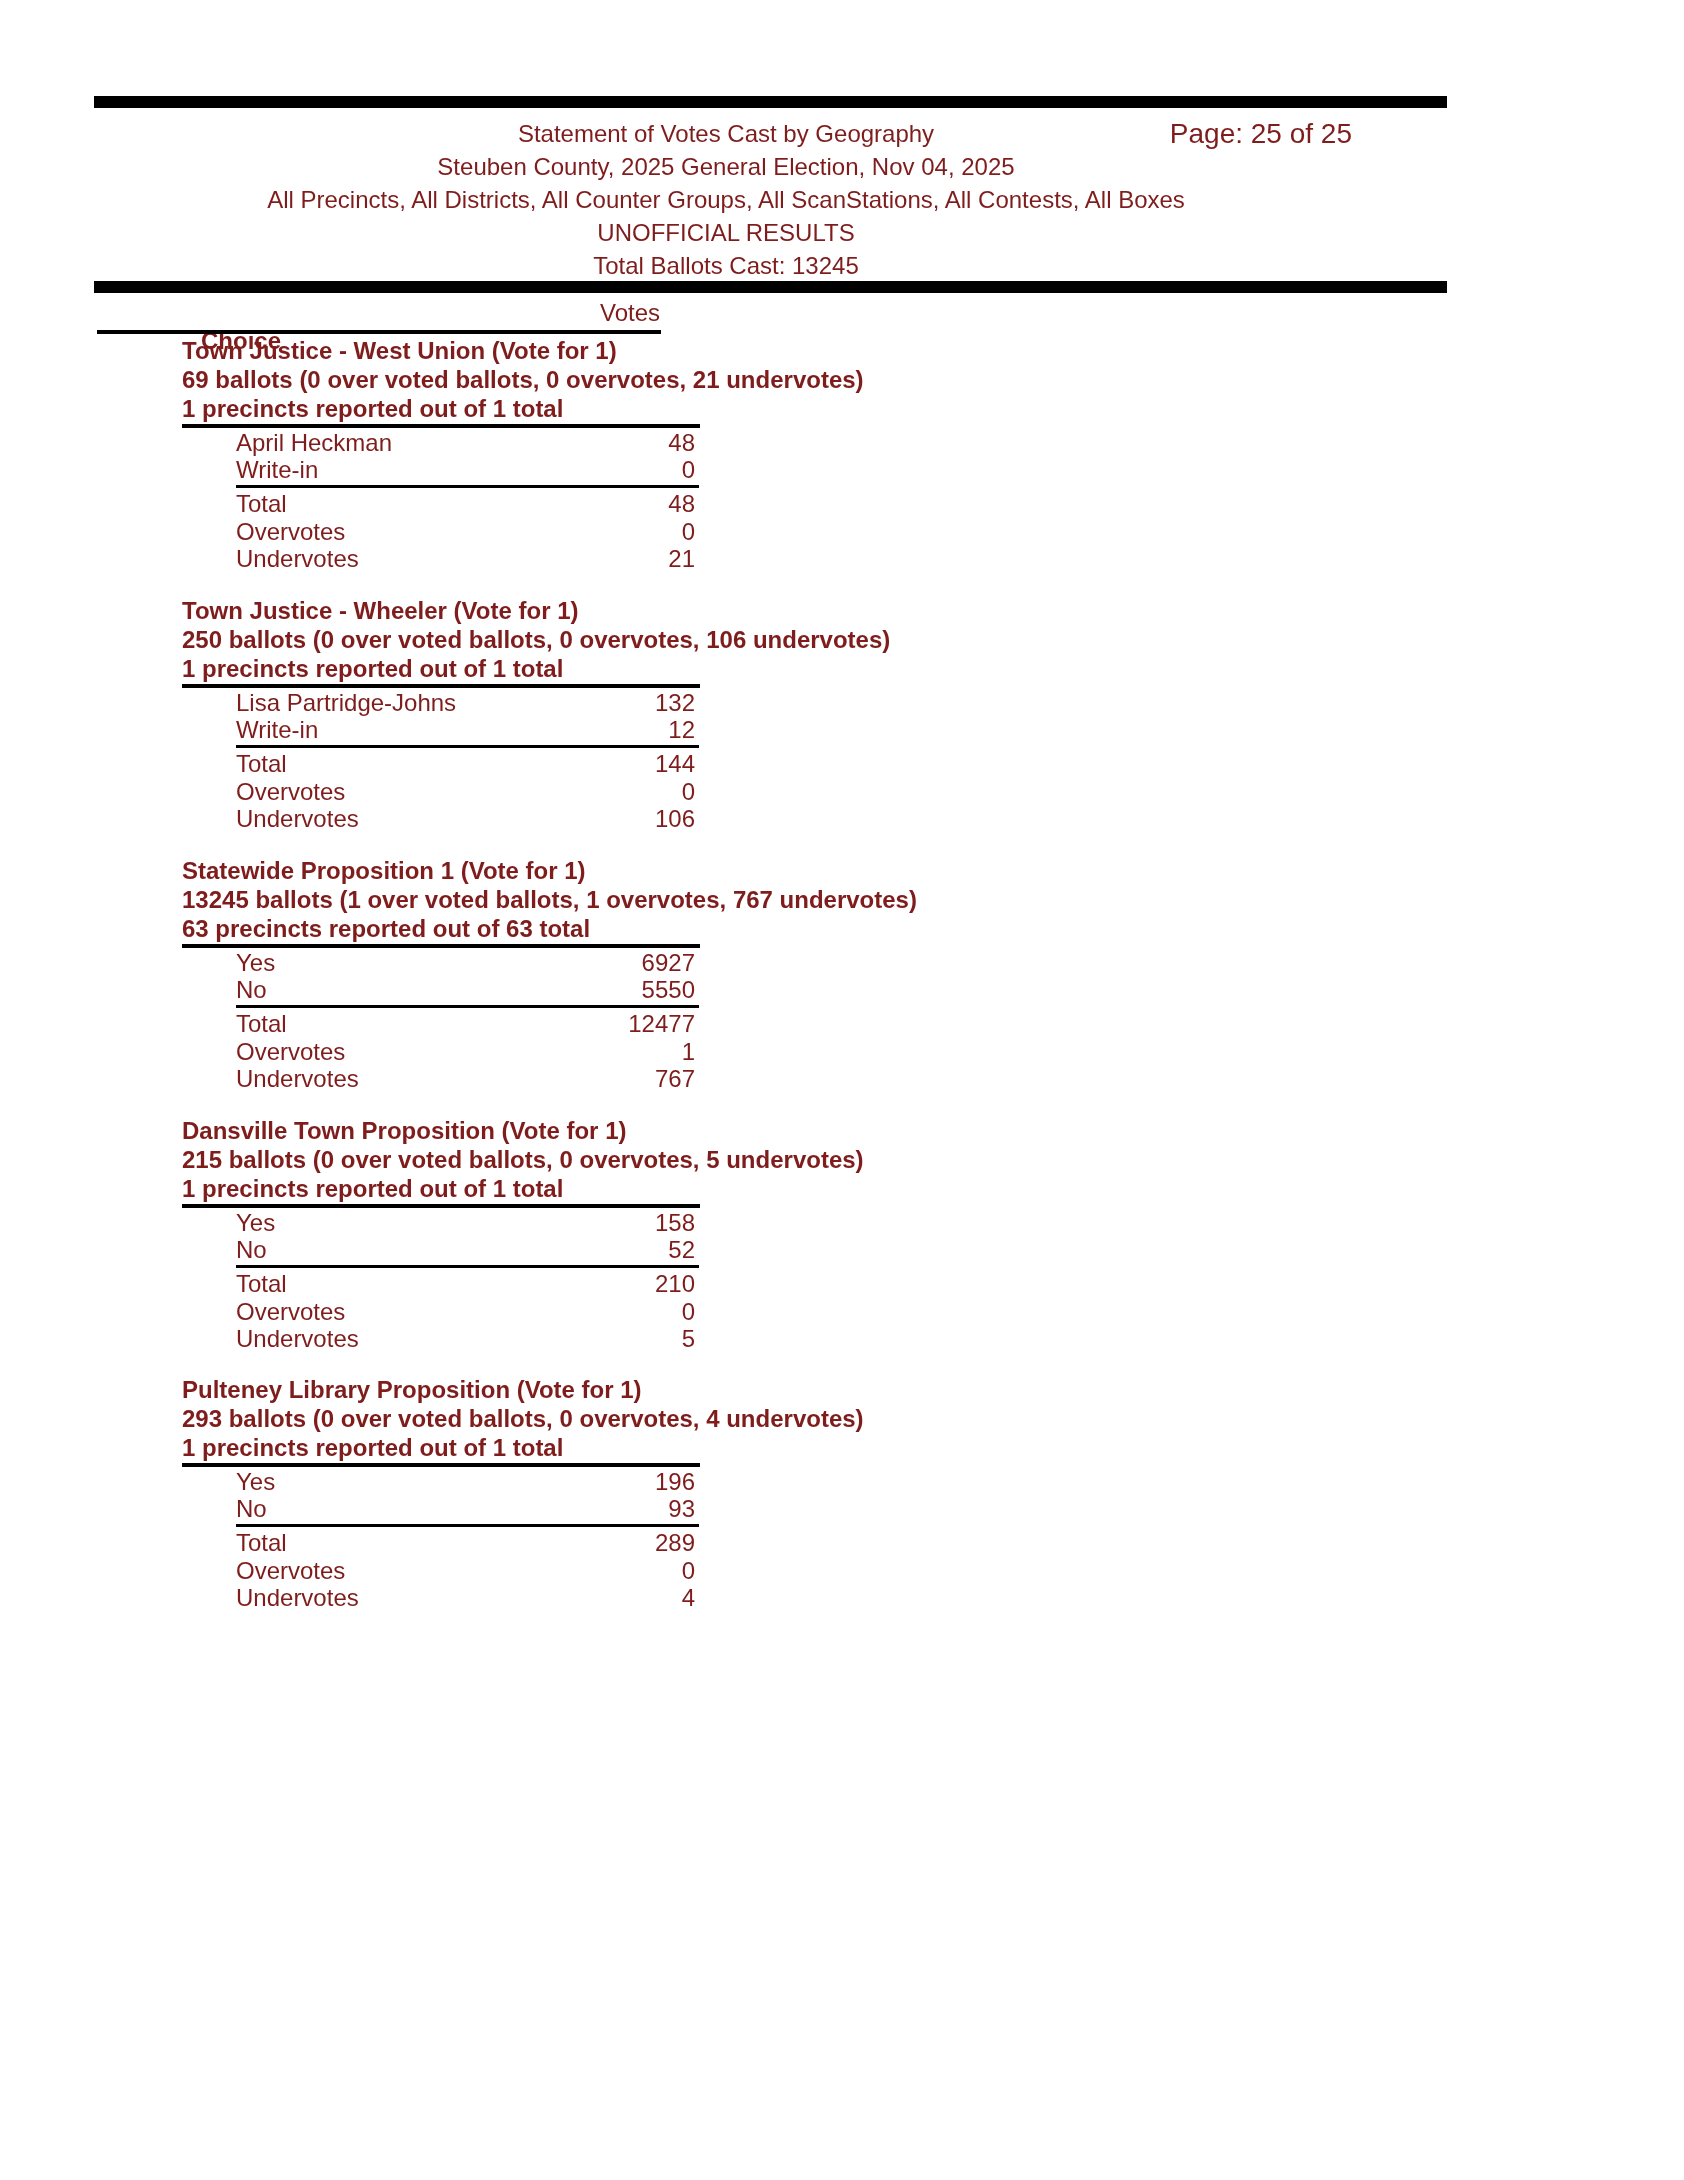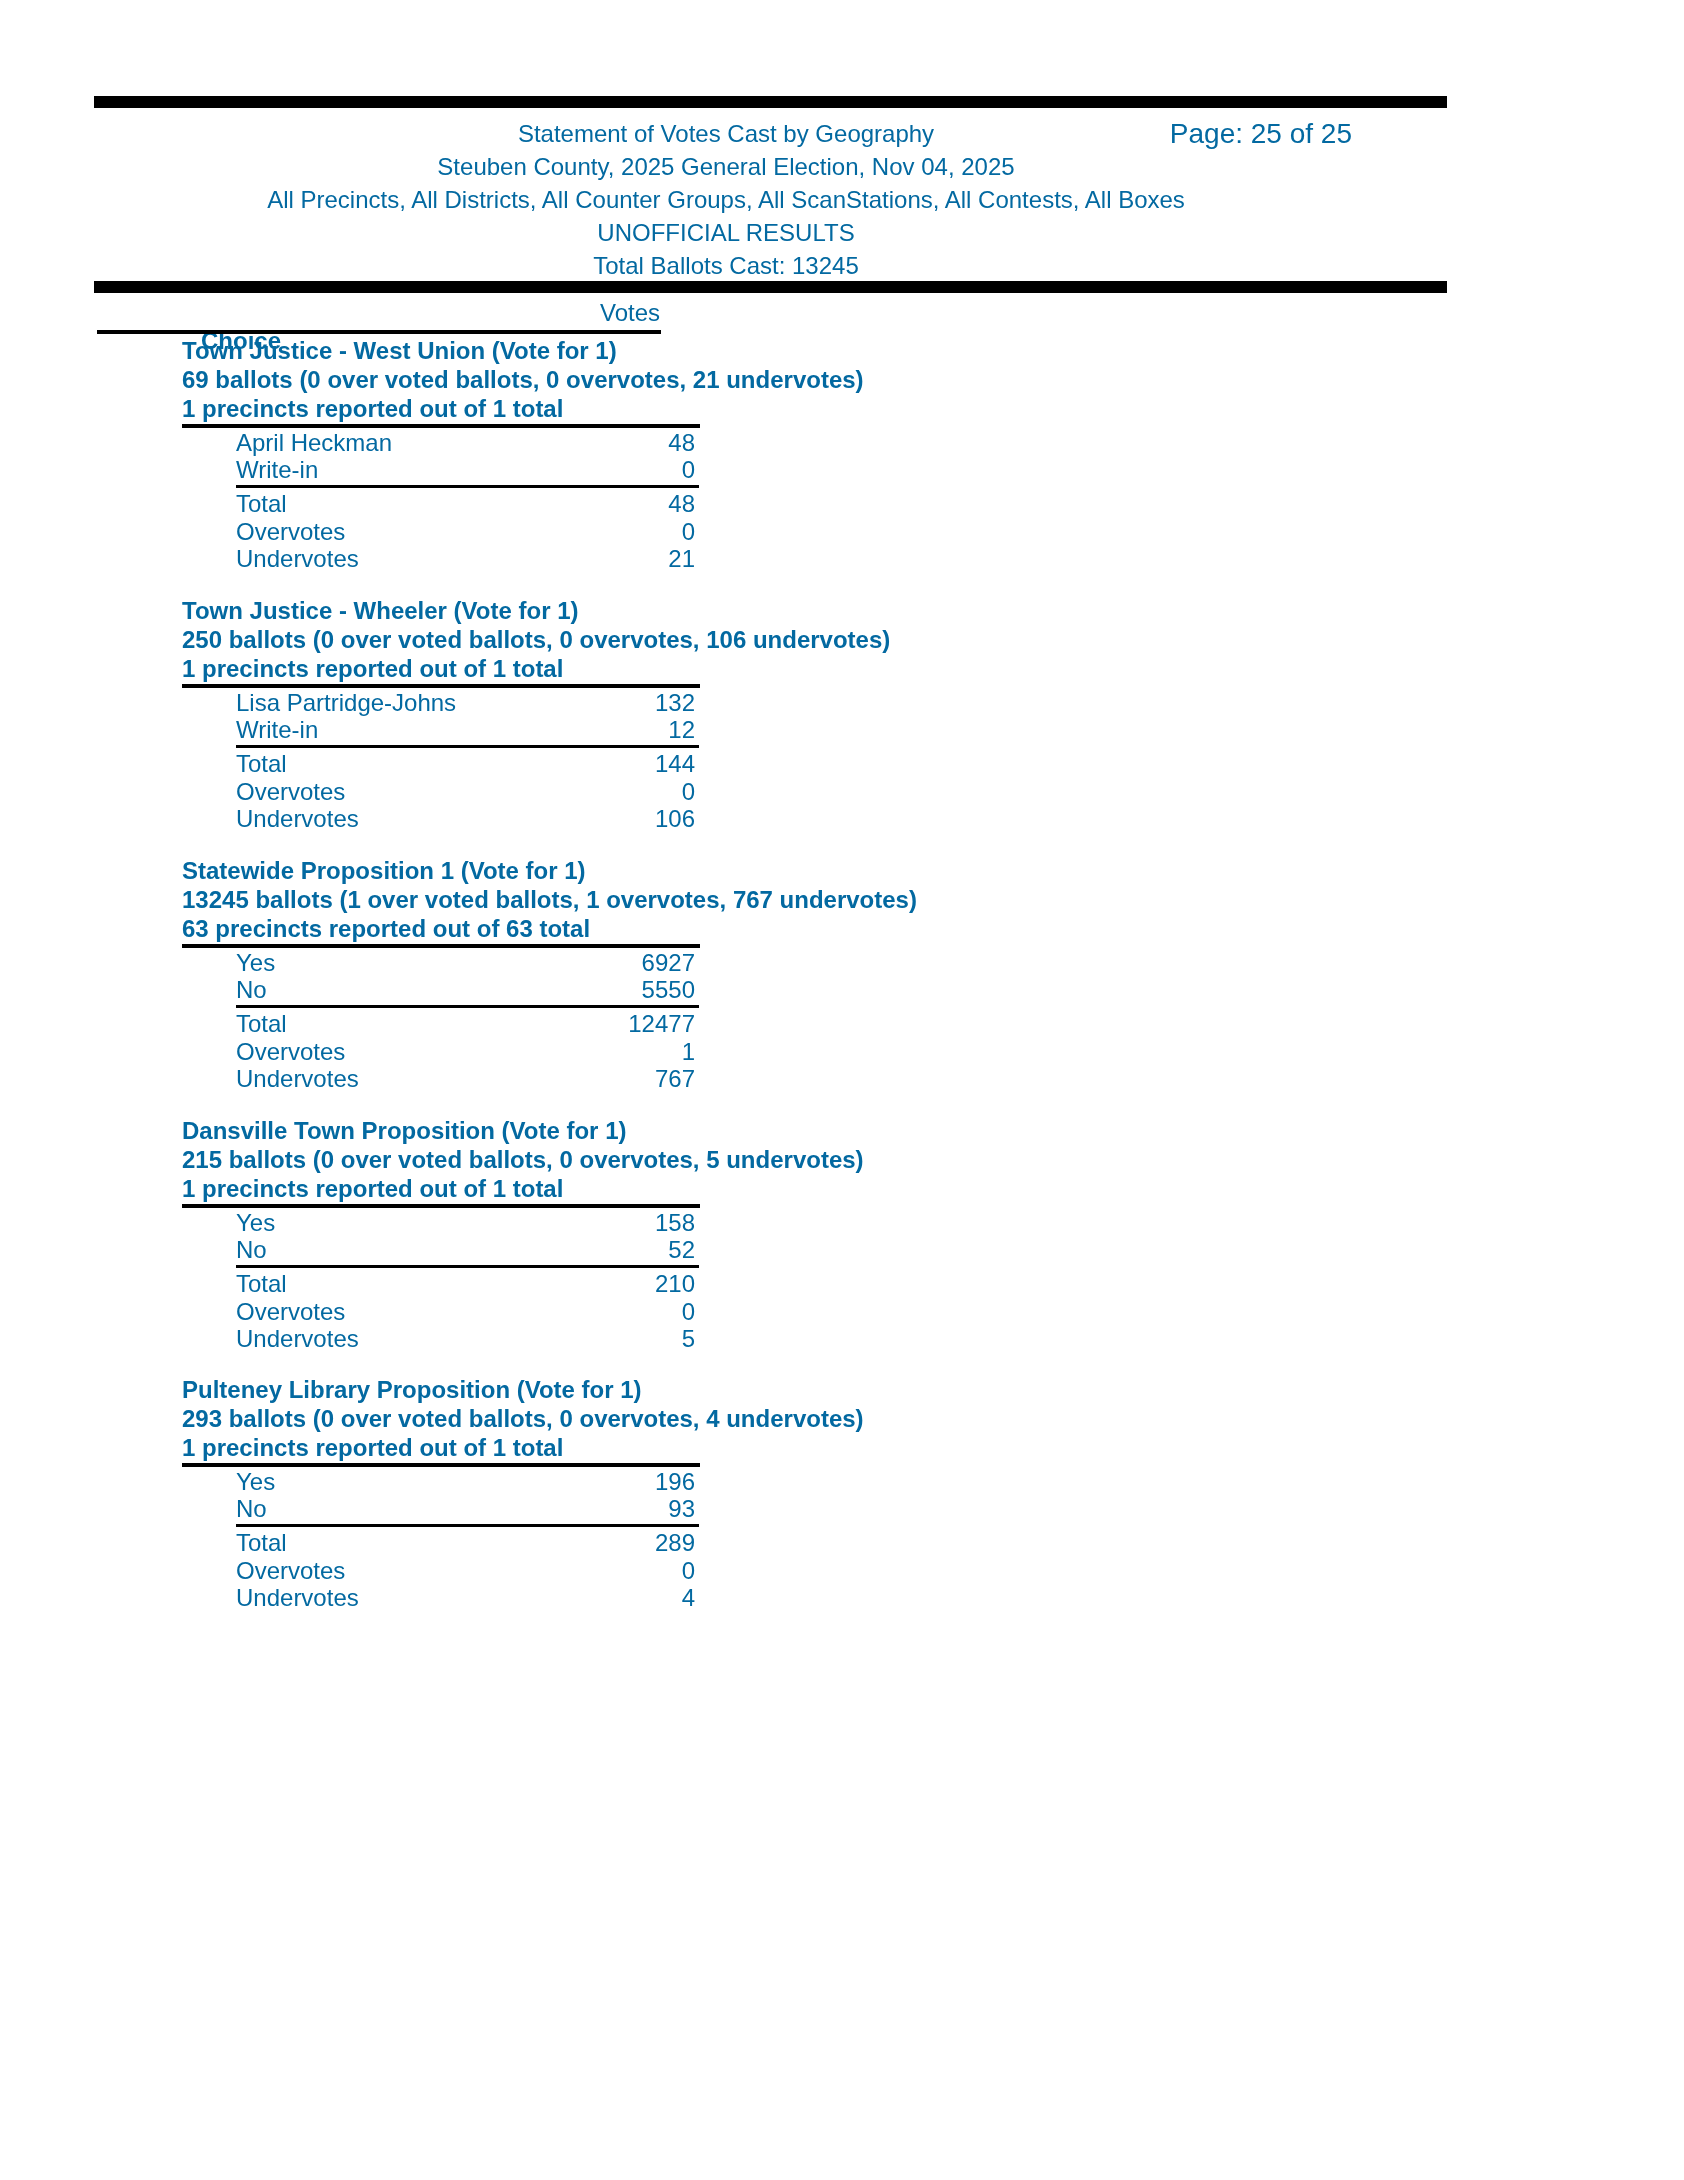--- a/index.html
+++ b/index.html
@@ -5,21 +5,21 @@
   html, body {
     margin: 0;
     padding: 0;
     background: #ffffff;
   }
   .page {
     position: relative;
     width: 1447px;
     height: 2181px;
     background: #ffffff;
-    color: #0369a1;
+    color: #7f1d1d;
     font-family: "Liberation Sans", sans-serif;
     overflow: hidden;
   }
   .rule {
     position: absolute;
     background: #000000;
   }
   .bar-thick {
     left: 94px;
     width: 1497px;

